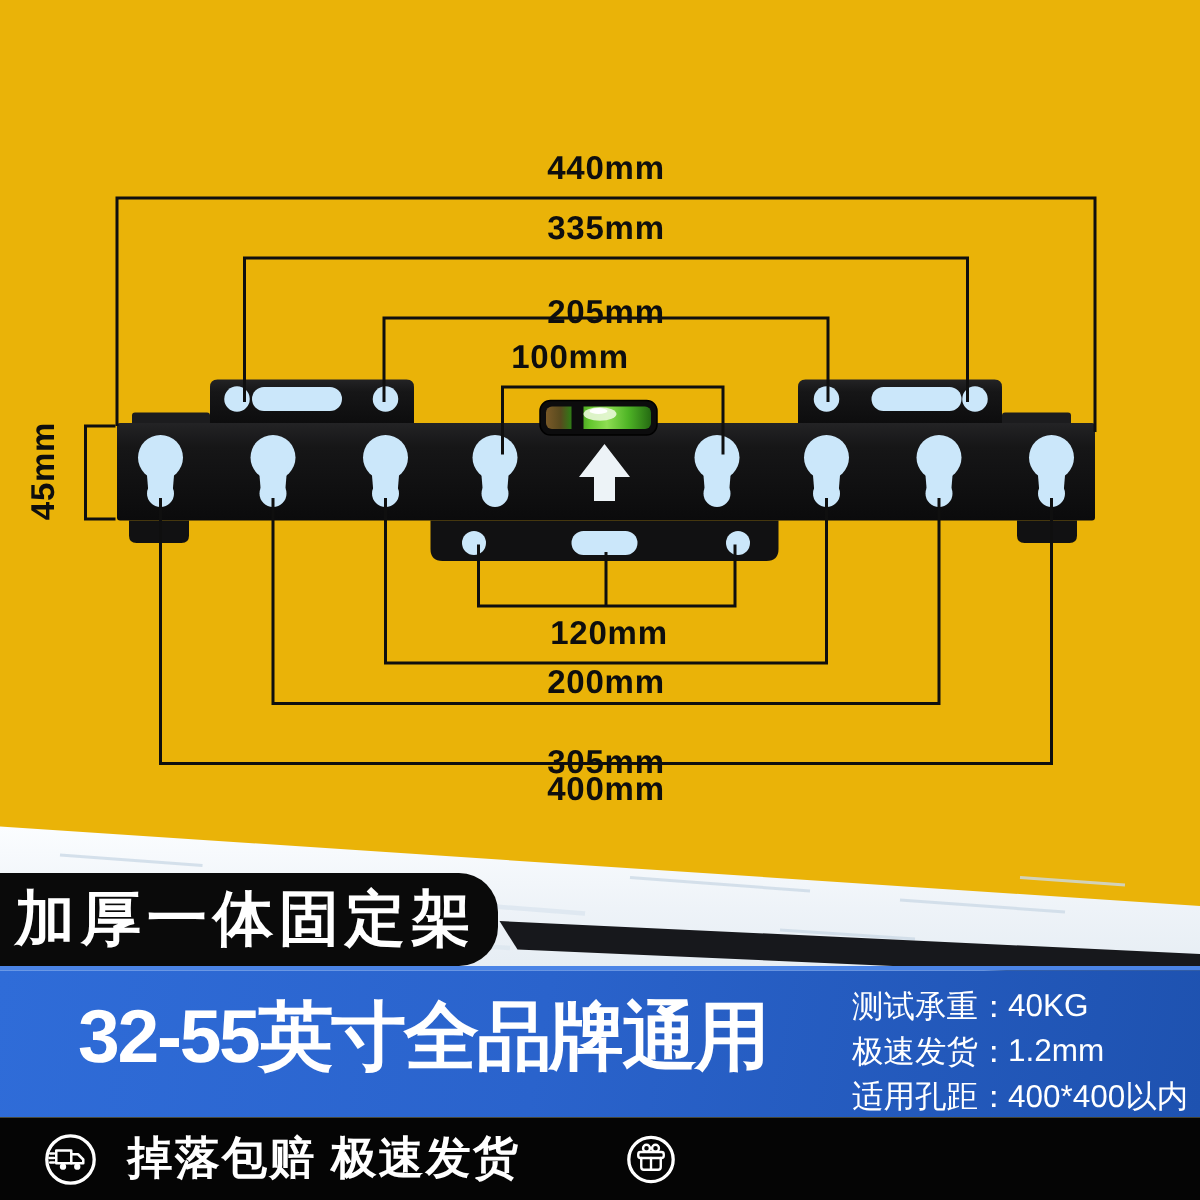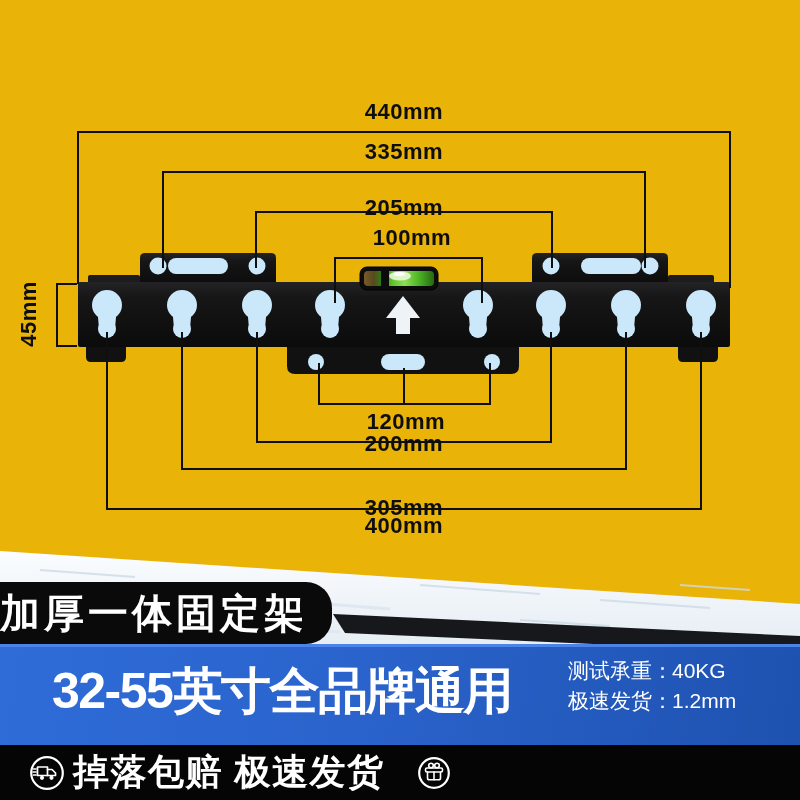--- a/index.html
+++ b/index.html
@@ -12,21 +12,21 @@
   .dim-label{
     position:absolute;transform:translate(-50%,-50%);
     font-weight:bold;font-size:22px;color:#0e0e0e;white-space:nowrap;
     letter-spacing:0.5px;
   }
   .dim-label.rot{transform:translate(-50%,-50%) rotate(-90deg);}
   #ribbon{
     position:absolute;left:0;top:582px;width:332px;height:62px;
     background:#0a0a0a;border-radius:0 26px 26px 0;z-index:3;
     color:#ffffff;font-weight:bold;font-size:40px;line-height:62px;
-    box-sizing:border-box;letter-spacing:4px;white-space:nowrap;
+    padding-left:10px;box-sizing:border-box;letter-spacing:4px;white-space:nowrap;
   }
   #blue-banner{
     position:absolute;left:0;top:644px;width:800px;height:101px;z-index:2;
     background:linear-gradient(100deg,#2f6cd8 0%,#2a63cc 45%,#1e52b0 100%);
     border-top:3px solid #4b84e6;box-sizing:border-box;
   }
   #banner-title{
     position:absolute;left:6px;top:18px;color:#fff;font-weight:bold;
     font-size:50px;letter-spacing:-1.5px;white-space:nowrap;line-height:1.05;margin-left:46px;
   }
@@ -34,22 +34,22 @@
   .spec-row{display:flex;height:30px;align-items:center;color:#fff;
     font-weight:normal;font-size:21px;white-space:nowrap;}
   .spec-label{width:104px;}
   #footer-bar{
     position:absolute;left:0;top:745px;width:800px;height:55px;
     background:#050505;z-index:3;color:#fff;
   }
   .footer-group{position:absolute;top:0;height:55px;display:flex;align-items:center;}
   #footer-left{left:29px;}
   #footer-right{left:417px;}
-  .footer-text{font-weight:bold;font-size:36px;letter-spacing:1.5px;
-    white-space:nowrap;margin-left:8px;}
+  .footer-text{font-weight:bold;font-size:30px;letter-spacing:1.5px;
+    white-space:nowrap;margin-left:20px;}
   .icon-svg{display:block;}
 </style>
 </head>
 <body>
 
 <div id="stage">
 
   <svg id="diagram-svg" width="800" height="800" viewBox="0 0 800 800">
     <defs>
       <linearGradient id="metal" x1="0" y1="0" x2="0" y2="1">
@@ -136,39 +136,43 @@
       <path d="M404,368 V404"></path>
       <path d="M257,332 V442 H551 V332"></path>
       <path d="M182,332 V469 H626 V332"></path>
       <path d="M107,332 V509 H701 V332"></path>
     </g>
   </svg>
 
   <div class="dim-label" style="left:404px;top:112px">440mm</div>
   <div class="dim-label" style="left:404px;top:152px">335mm</div>
   <div class="dim-label" style="left:404px;top:208px">205mm</div>
-  <div class="dim-label" style="left:412px;top:238px">100mm</div>
+  <div class="dim-label" style="left:380px;top:238px">100mm</div>
   <div class="dim-label rot" style="left:29px;top:314px">45mm</div>
   <div class="dim-label" style="left:406px;top:422px">120mm</div>
-  <div class="dim-label" style="left:404px;top:444px">200mm</div>
+  <div class="dim-label" style="left:404px;top:455px">200mm</div>
   <div class="dim-label" style="left:404px;top:508px">305mm</div>
   <div class="dim-label" style="left:404px;top:526px">400mm</div>
 
   <div id="ribbon">加厚一体固定架</div>
 
   <div id="blue-banner">
     <div id="banner-title">32-55英寸全品牌通用</div>
     <div id="banner-specs">
       <div class="spec-row">
         <span class="spec-label">测试承重：</span>
         <span class="spec-value">40KG</span>
       </div>
       <div class="spec-row">
         <span class="spec-label">极速发货：</span>
         <span class="spec-value">1.2mm</span>
+      </div>
+      <div class="spec-row">
+        <span class="spec-label">适用孔距：</span>
+        <span class="spec-value">400*400以内</span>
       </div>
     </div>
   </div>
 
   <div id="footer-bar">
     <div class="footer-group" id="footer-left">
       <svg class="icon-svg" width="36" height="36" viewBox="-18 -18 36 36">
         <circle cx="0" cy="0" r="15.8" fill="none" stroke="#fff" stroke-width="2.2"></circle>
         <g stroke="#fff" stroke-width="1.7" fill="none" stroke-linecap="round" stroke-linejoin="round">
           <rect x="-9.5" y="-6" width="10" height="8.5"></rect>

